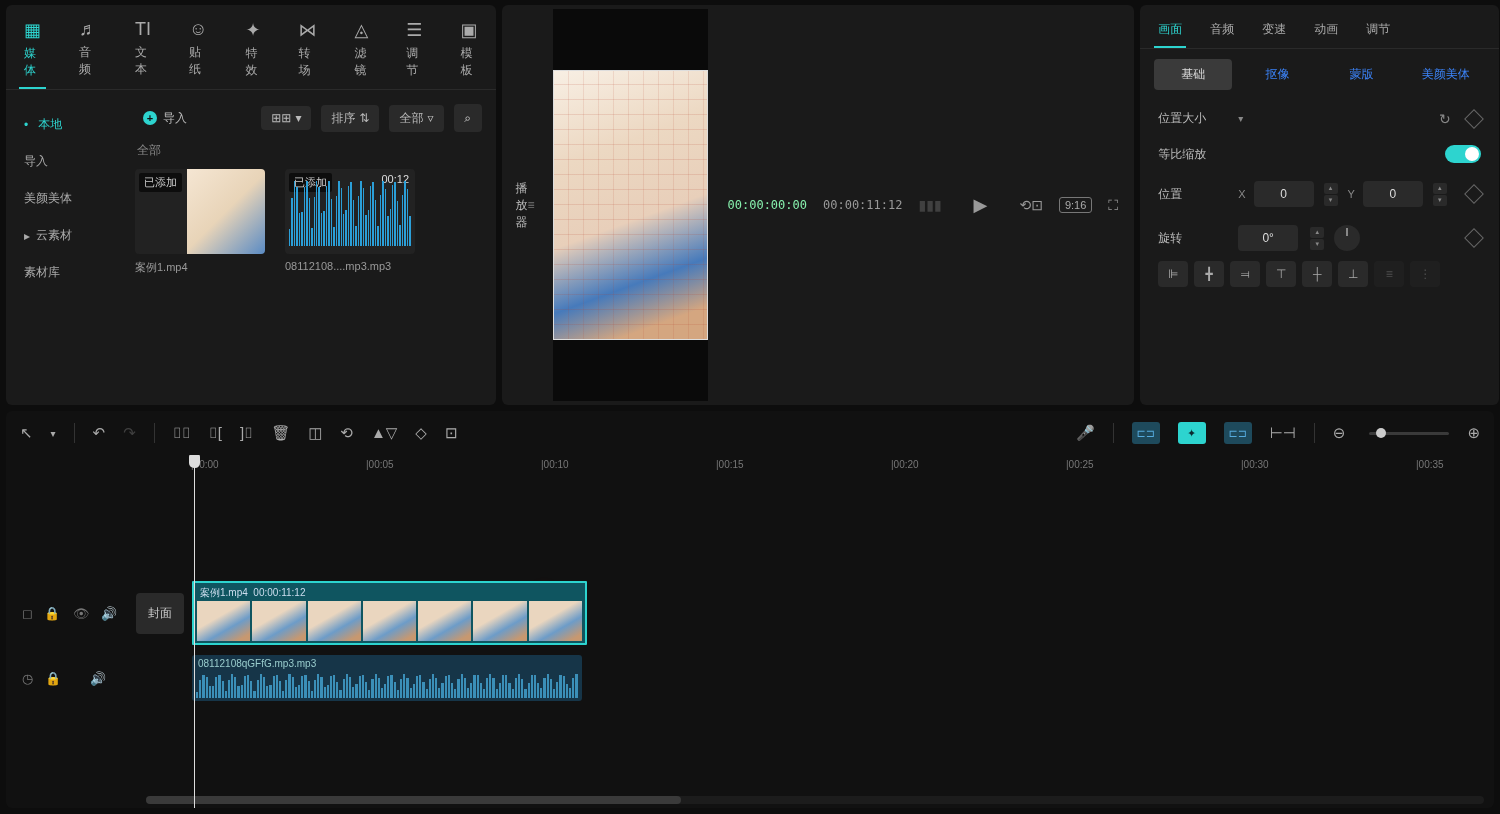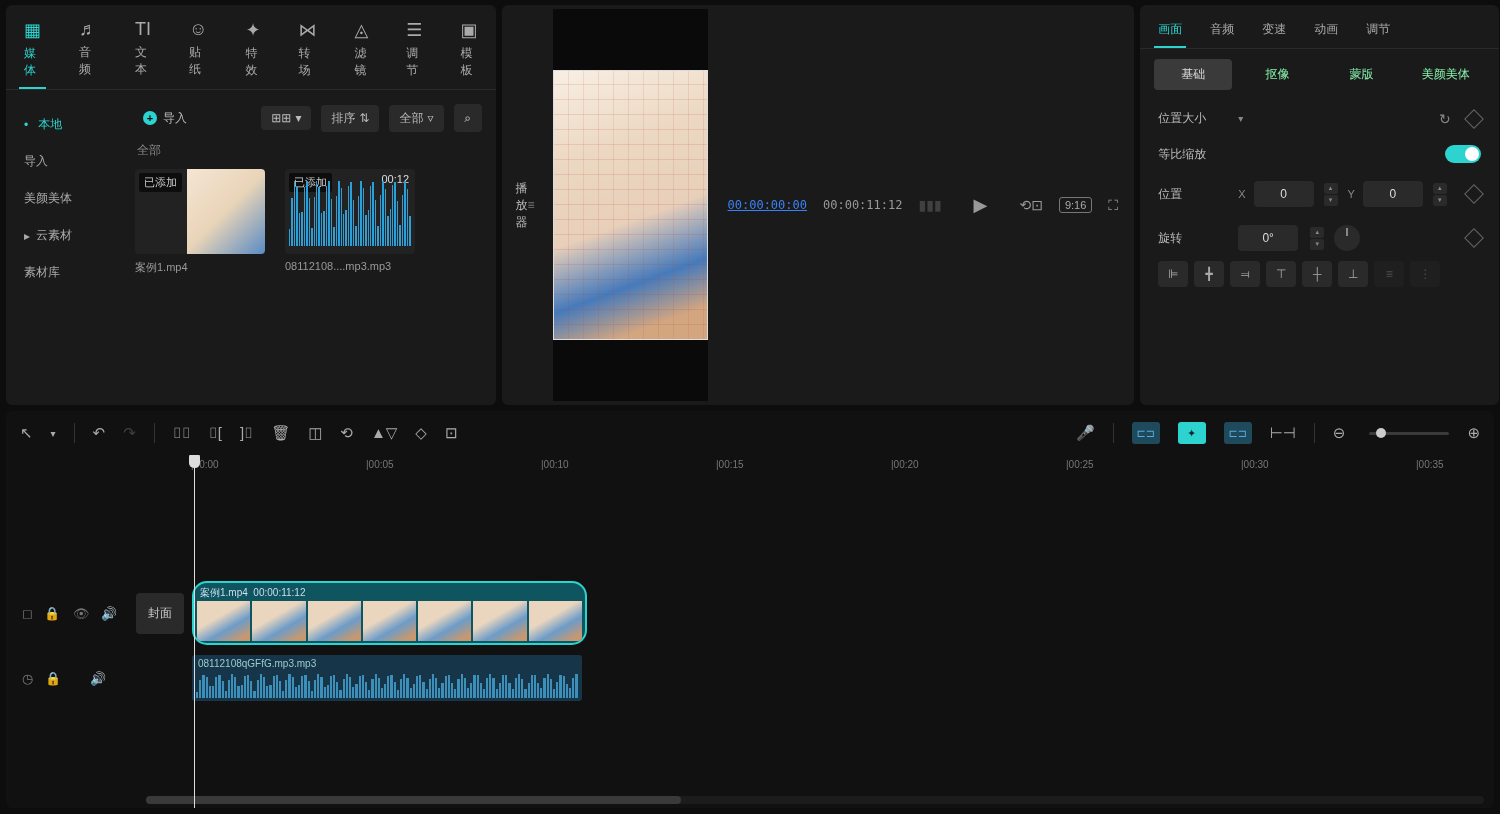--- a/index.html
+++ b/index.html
@@ -42,33 +42,33 @@
 
 
 .player-panel{ flex:1; display:flex; flex-direction:row; }
 .player-head{ display:flex; align-items:center; padding:10px 14px;}
 .player-title{ color:#bbb;}
 .menu-icon{ margin-left:auto; color:#777; cursor:pointer;}
 .player-stage{ flex:1; display:flex; align-items:center; justify-content:center; background:#0a0a0a; margin:4px;}
 .video-frame{ width:155px; height:270px; background:linear-gradient(160deg,#f8efe4 0%,#ecd8c2 30%,#e8cfba 55%,#467abb 75%,#d4a680 90%); border:1px solid #ddd; position:relative;}
 .video-frame::before{content:"";position:absolute;inset:0;background:repeating-linear-gradient(0deg,transparent 0,transparent 14px,rgba(180,60,40,.15) 14px,rgba(180,60,40,.15) 15px),repeating-linear-gradient(90deg,transparent 0,transparent 14px,rgba(180,60,40,.12) 14px,rgba(180,60,40,.12) 15px);}
 .player-controls{ display:flex; align-items:center; padding:10px 16px; gap:16px;}
-.tc{ color:#3b82f6; font-family:monospace; font-size:12px;text-decoration:underline;}
+.tc{ color:#86efac; font-family:monospace; font-size:12px;}
 .tc2{ color:#999; font-family:monospace; font-size:12px;}
 .pc-icon{ color:#999; cursor:pointer; font-size:14px;}
 .ratio-box{ border:1px solid #777; padding:1px 5px; color:#aaa; border-radius:3px; font-size:11px;}
 
 
 .inspector{ width:395px; display:flex; flex-direction:column; }
 .insp-tabs{ display:flex; gap:20px; padding:10px 14px 0 14px; border-bottom:1px solid #2a2a2a;}
 .insp-tab{ padding:6px 4px 10px 4px; color:#aaa; cursor:pointer; position:relative;}
 .insp-tab.active{ color:#2dd4cf;}
 .insp-tab.active::after{content:"";position:absolute;bottom:0;left:0;right:0;height:2px;background:#2dd4cf;}
 .insp-sub{ display:flex; gap:6px; padding:10px 14px;}
-.sub-pill{ flex:1; text-align:center; padding:7px 0; border-radius:4px; color:#86efac; cursor:pointer;}
+.sub-pill{ flex:1; text-align:center; padding:7px 0; border-radius:4px; color:#3b82f6; cursor:pointer;}
 .sub-pill.active{ background:#3a3a3a; color:#ddd;}
 .insp-body{ padding:10px 18px; display:flex; flex-direction:column; gap:18px;}
 .row{ display:flex; align-items:center; gap:10px;}
 .row-label{ width:70px; color:#bbb; font-size:12px;}
 .kf{ width:14px;height:14px;border:1px solid #666;transform:rotate(45deg);cursor:pointer;}
 .reset-ic{ color:#888; cursor:pointer; font-size:14px; margin-right:6px;}
 .slider{ flex:1; height:4px; background:#3a3a3a; border-radius:2px; position:relative;}
 .slider .knob{ position:absolute; top:50%; transform:translate(-50%,-50%); width:12px;height:12px;background:#ddd;border-radius:50%;}
 .num-field{ width:60px; height:26px; background:#2a2a2a; border-radius:4px; display:flex; align-items:center; justify-content:center; color:#ddd;}
 .stepper{ width:14px; display:flex; flex-direction:column; gap:1px; margin-left:2px;}
@@ -98,21 +98,21 @@
 .ruler{ height:22px; position:relative; margin-left:185px;}
 .ruler-tick{ position:absolute; top:4px; color:#777; font-size:10px;}
 .playhead{ position:absolute; top:0; bottom:0; left:188px; width:1px; background:#ddd; z-index:5;}
 .playhead::before{content:"";position:absolute;top:-1px;left:-5px;width:11px;height:14px;background:#ddd;border-radius:3px 3px 5px 5px;}
 .tracks{ position:relative;}
 .track{ display:flex; align-items:center; height:72px;}
 .track-head{ width:130px; display:flex; align-items:center; gap:12px; padding-left:16px;}
 .th-ic{ color:#777; cursor:pointer; font-size:13px;}
 .cover-btn{ width:48px; padding:12px 0; text-align:center; background:#2a2a2a; border-radius:4px; color:#ccc; cursor:pointer;}
 .track-lane{ flex:1; position:relative; height:100%;}
-.clip-video{ position:absolute; left:8px; top:4px; height:64px; width:395px; background:#0f5560; border:2px solid #2dd4cf; border-radius:15px; overflow:hidden;}
+.clip-video{ position:absolute; left:8px; top:4px; height:64px; width:395px; background:#0f5560; border:2px solid #2dd4cf; border-radius:1px; overflow:hidden;}
 .clip-video .clip-label{ position:absolute; top:3px; left:6px; font-size:10px; color:#cde;}
 .clip-video .frames{ position:absolute; top:18px; left:2px; right:2px; bottom:2px; display:flex;}
 .clip-video .frames div{ flex:1; margin:0 1px; background:linear-gradient(150deg,#ead6bf 40%,#6d9cc8 65%,#c79870 90%);}
 .clip-audio{ position:absolute; left:8px; top:6px; height:46px; width:390px; background:#163548; border-radius:3px; overflow:hidden;}
 .clip-audio .clip-label{ position:absolute; top:3px; left:6px; font-size:10px; color:#9cc;}
 .clip-audio .wave{ position:absolute; left:4px; right:4px; bottom:3px; top:18px; display:flex; align-items:flex-end; gap:1px;}
 .clip-audio .wave span{ flex:1; background:#3b8fb8;}
 .track.audio{ height:58px;}
 .cursor-dot{ position:absolute; left:534px; top:110px; width:8px;height:8px;border-radius:50%;background:#b03030;box-shadow:0 0 8px #b03030;}
 .cursor-arrow{ position:absolute; left:537px; top:116px; color:#fff; font-size:14px; pointer-events:none;}

